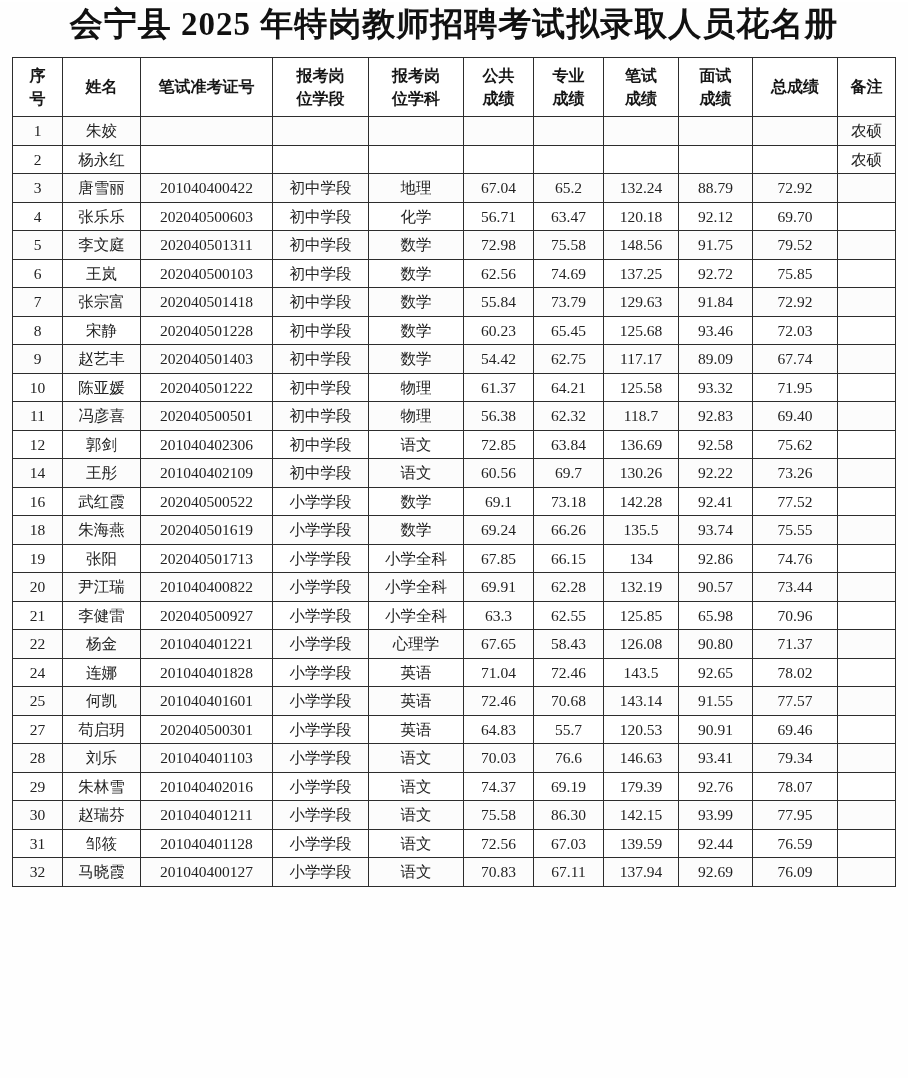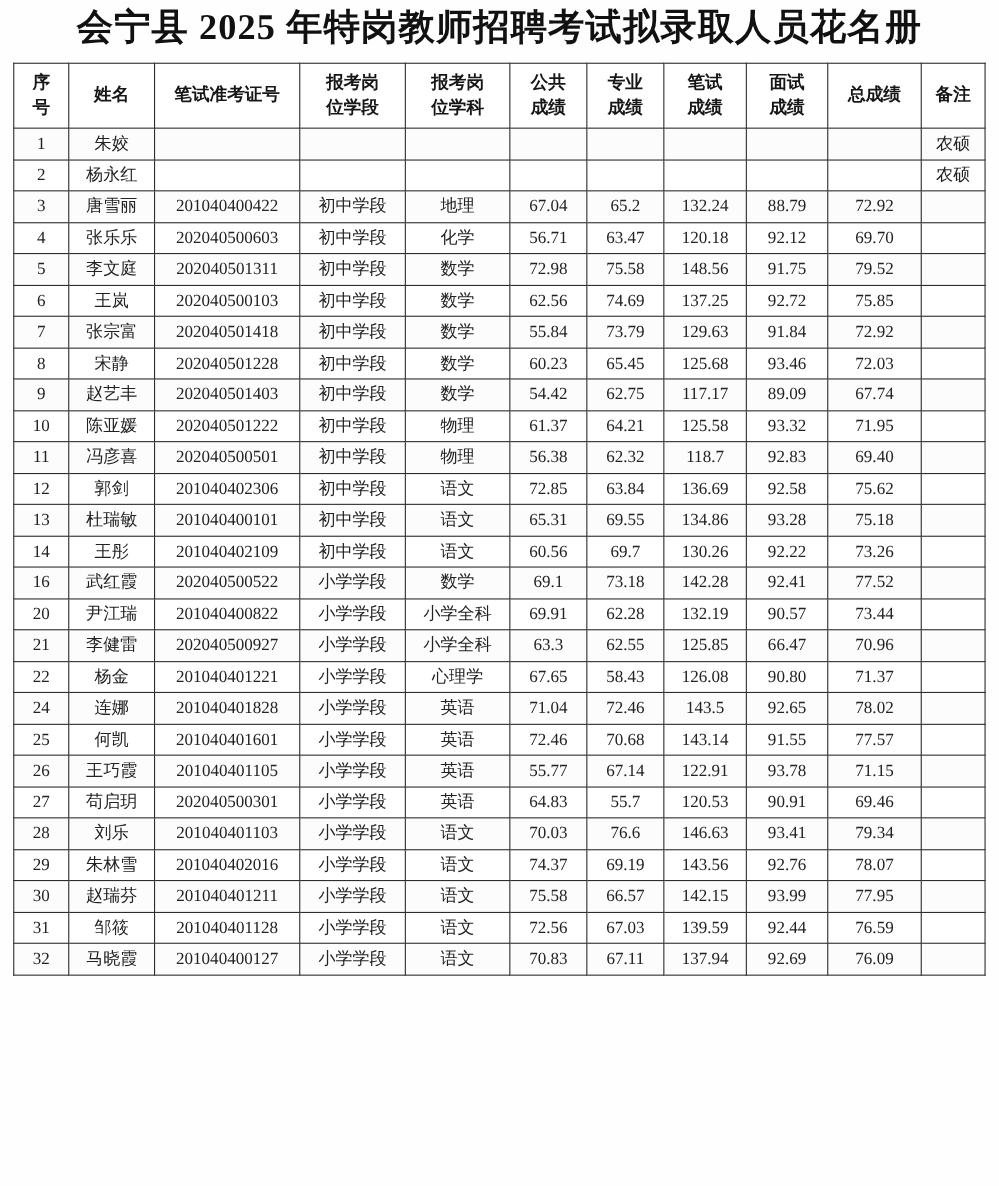--- a/index.html
+++ b/index.html
@@ -260,33 +260,20 @@
           <td>初中学段</td>
           <td>语文</td>
           <td>72.85</td>
           <td>63.84</td>
           <td>136.69</td>
           <td>92.58</td>
           <td>75.62</td>
           <td></td>
         </tr>
         <tr>
-          <td>13</td>
-          <td>杜瑞敏</td>
-          <td>201040400101</td>
-          <td>初中学段</td>
-          <td>语文</td>
-          <td>65.31</td>
-          <td>69.55</td>
-          <td>134.86</td>
-          <td>93.28</td>
-          <td>75.18</td>
-          <td></td>
-        </tr>
-        <tr>
           <td>14</td>
           <td>王彤</td>
           <td>201040402109</td>
           <td>初中学段</td>
           <td>语文</td>
           <td>60.56</td>
           <td>69.7</td>
           <td>130.26</td>
           <td>92.22</td>
           <td>73.26</td>
@@ -296,20 +283,46 @@
           <td>16</td>
           <td>武红霞</td>
           <td>202040500522</td>
           <td>小学学段</td>
           <td>数学</td>
           <td>69.1</td>
           <td>73.18</td>
           <td>142.28</td>
           <td>92.41</td>
           <td>77.52</td>
+          <td></td>
+        </tr>
+        <tr>
+          <td>18</td>
+          <td>朱海燕</td>
+          <td>202040501619</td>
+          <td>小学学段</td>
+          <td>数学</td>
+          <td>69.24</td>
+          <td>66.26</td>
+          <td>135.5</td>
+          <td>93.74</td>
+          <td>75.55</td>
+          <td></td>
+        </tr>
+        <tr>
+          <td>19</td>
+          <td>张阳</td>
+          <td>202040501713</td>
+          <td>小学学段</td>
+          <td>小学全科</td>
+          <td>67.85</td>
+          <td>66.15</td>
+          <td>134</td>
+          <td>92.86</td>
+          <td>74.76</td>
           <td></td>
         </tr>
         <tr>
           <td>20</td>
           <td>尹江瑞</td>
           <td>201040400822</td>
           <td>小学学段</td>
           <td>小学全科</td>
           <td>69.91</td>
           <td>62.28</td>
@@ -320,21 +333,21 @@
         </tr>
         <tr>
           <td>21</td>
           <td>李健雷</td>
           <td>202040500927</td>
           <td>小学学段</td>
           <td>小学全科</td>
           <td>63.3</td>
           <td>62.55</td>
           <td>125.85</td>
-          <td>66.47</td>
+          <td>65.98</td>
           <td>70.96</td>
           <td></td>
         </tr>
         <tr>
           <td>22</td>
           <td>杨金</td>
           <td>201040401221</td>
           <td>小学学段</td>
           <td>心理学</td>
           <td>67.65</td>
@@ -364,33 +377,20 @@
           <td>小学学段</td>
           <td>英语</td>
           <td>72.46</td>
           <td>70.68</td>
           <td>143.14</td>
           <td>91.55</td>
           <td>77.57</td>
           <td></td>
         </tr>
         <tr>
-          <td>26</td>
-          <td>王巧霞</td>
-          <td>201040401105</td>
-          <td>小学学段</td>
-          <td>英语</td>
-          <td>55.77</td>
-          <td>67.14</td>
-          <td>122.91</td>
-          <td>93.78</td>
-          <td>71.15</td>
-          <td></td>
-        </tr>
-        <tr>
           <td>27</td>
           <td>苟启玥</td>
           <td>202040500301</td>
           <td>小学学段</td>
           <td>英语</td>
           <td>64.83</td>
           <td>55.7</td>
           <td>120.53</td>
           <td>90.91</td>
           <td>69.46</td>
@@ -410,33 +410,33 @@
           <td></td>
         </tr>
         <tr>
           <td>29</td>
           <td>朱林雪</td>
           <td>201040402016</td>
           <td>小学学段</td>
           <td>语文</td>
           <td>74.37</td>
           <td>69.19</td>
-          <td>143.56</td>
+          <td>179.39</td>
           <td>92.76</td>
           <td>78.07</td>
           <td></td>
         </tr>
         <tr>
           <td>30</td>
           <td>赵瑞芬</td>
           <td>201040401211</td>
           <td>小学学段</td>
           <td>语文</td>
           <td>75.58</td>
-          <td>66.57</td>
+          <td>86.30</td>
           <td>142.15</td>
           <td>93.99</td>
           <td>77.95</td>
           <td></td>
         </tr>
         <tr>
           <td>31</td>
           <td>邹筱</td>
           <td>201040401128</td>
           <td>小学学段</td>

